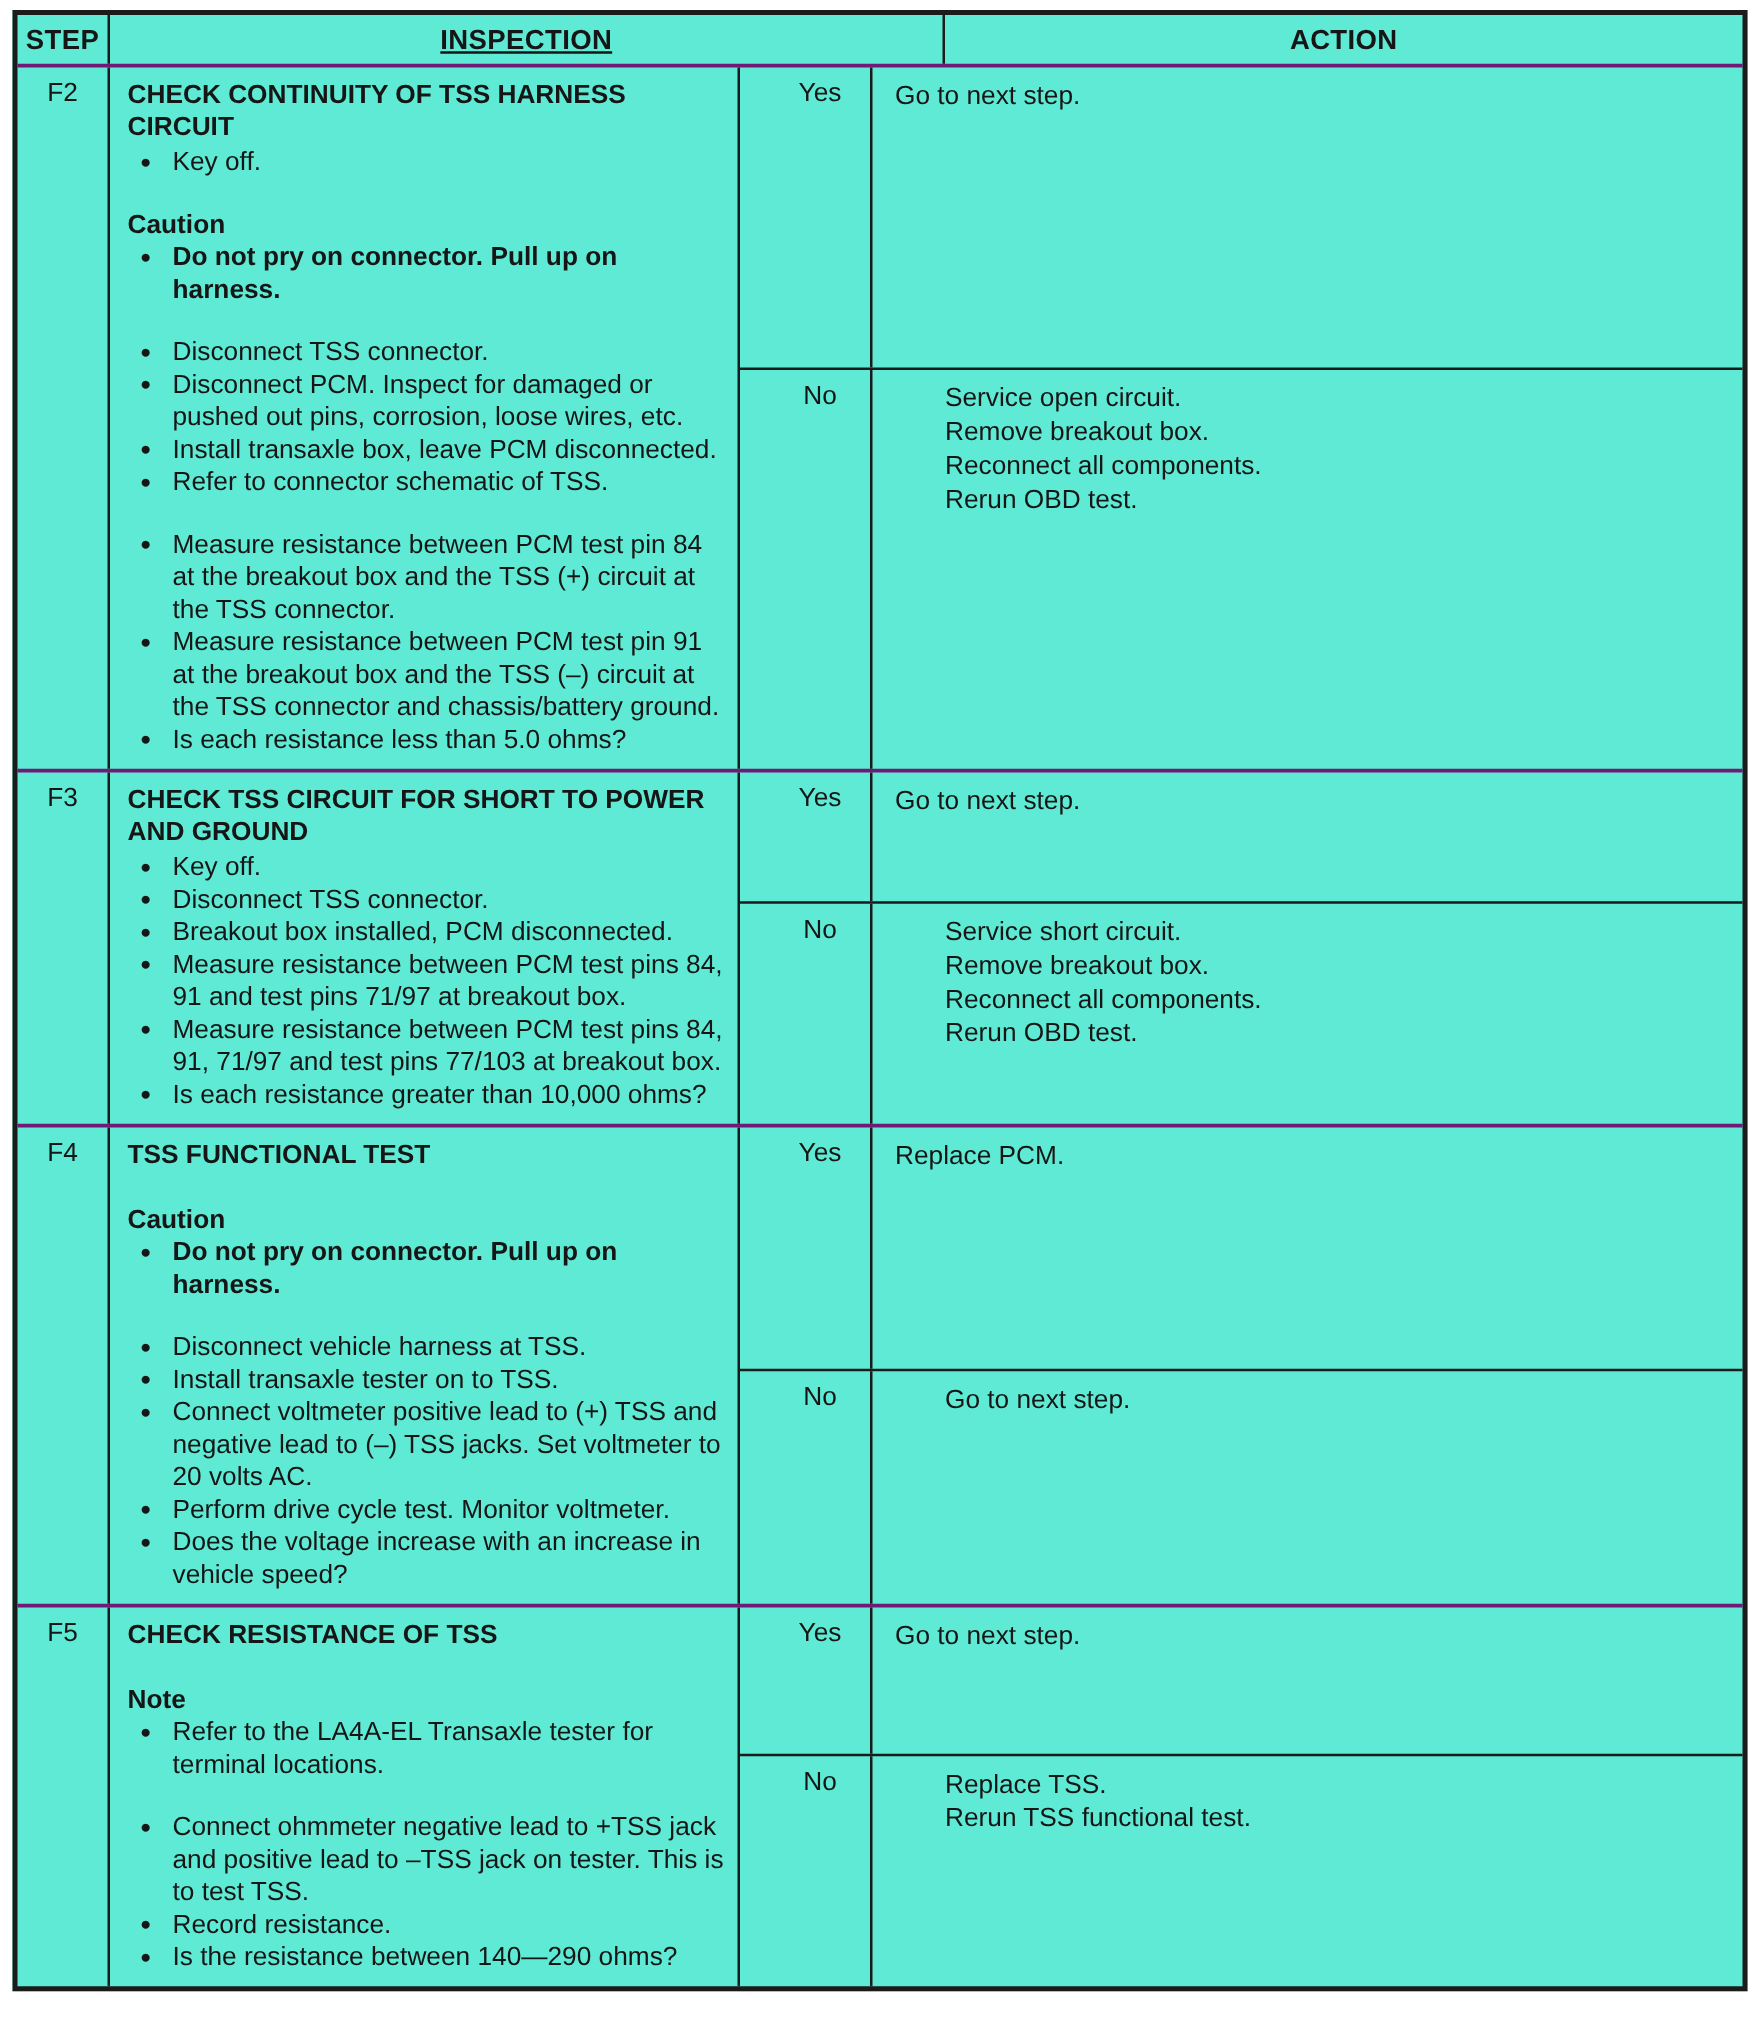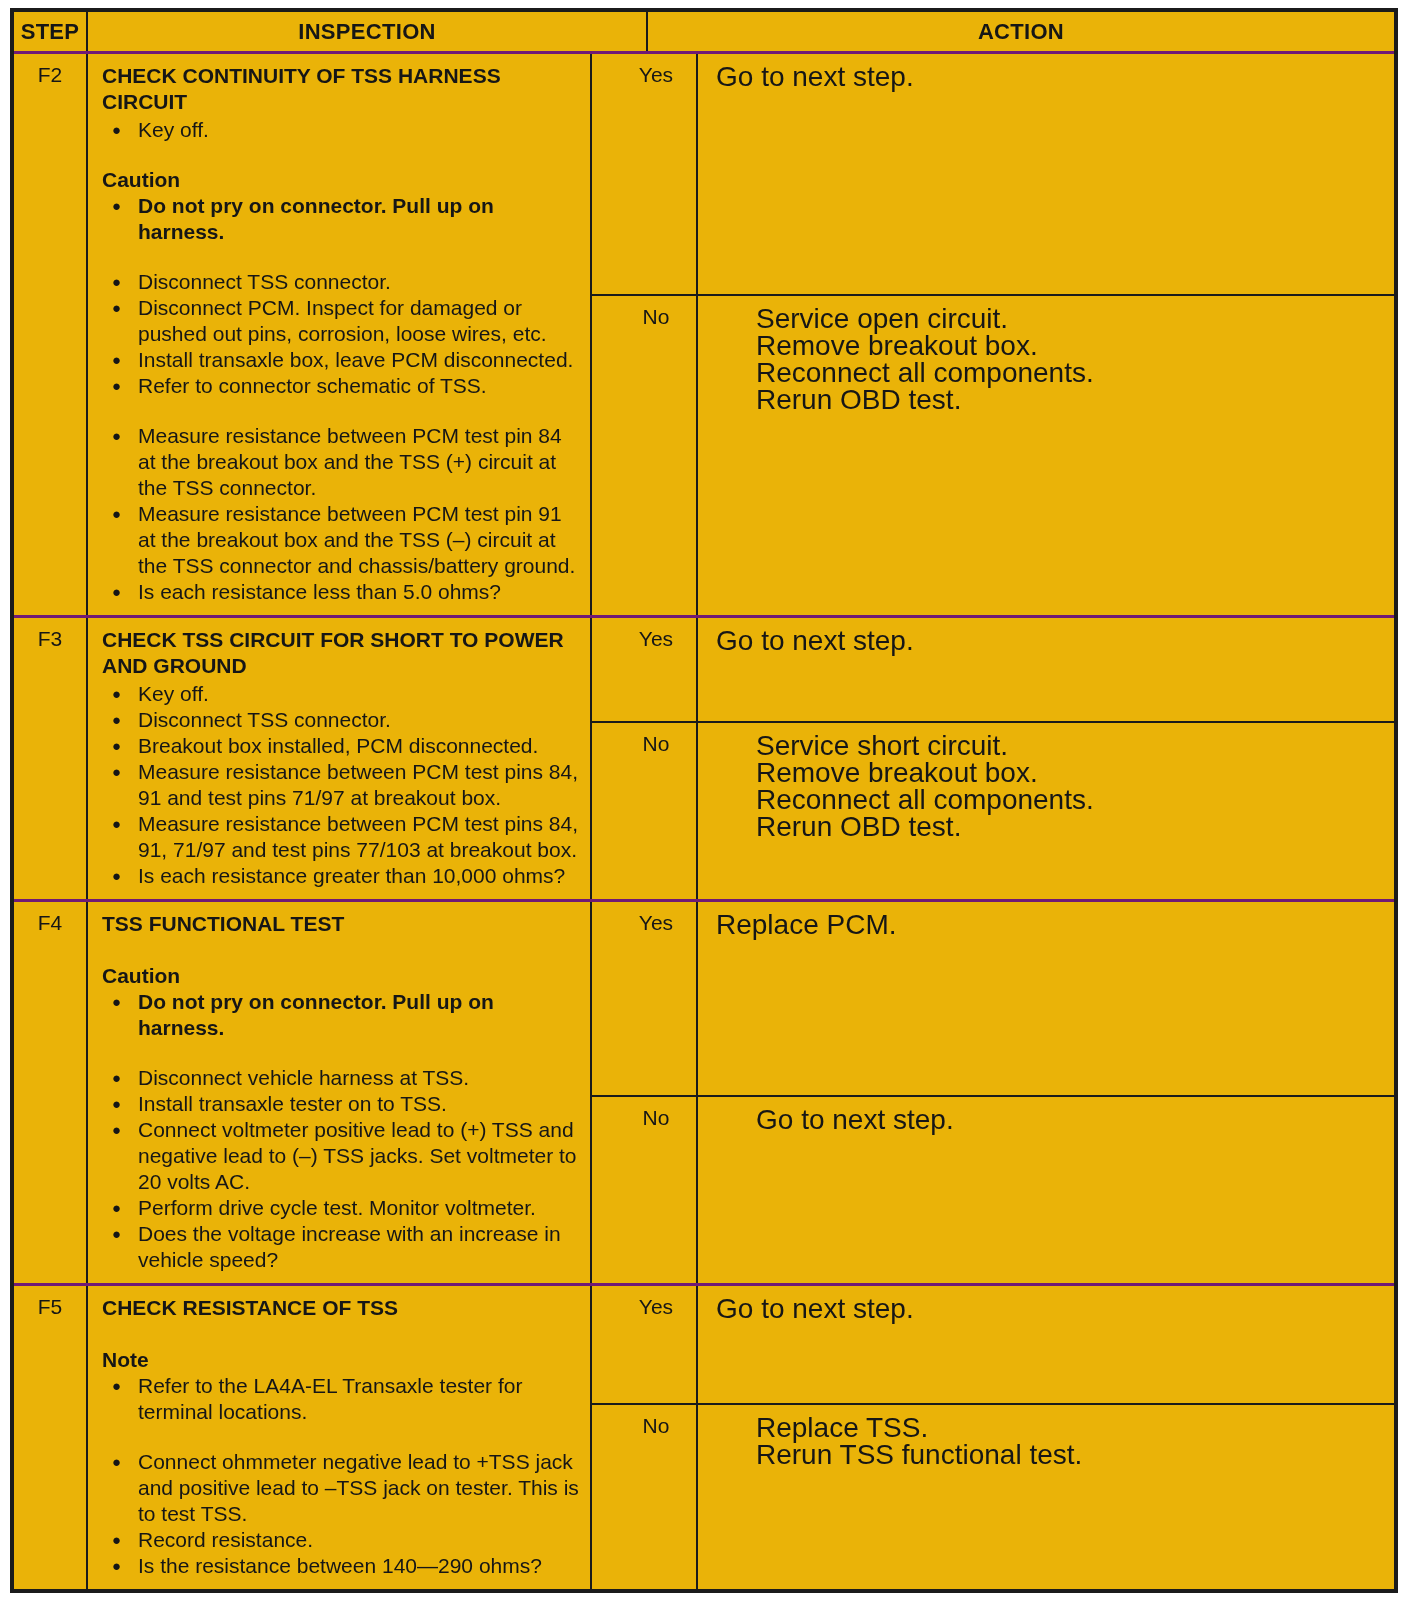--- a/index.html
+++ b/index.html
@@ -12,37 +12,37 @@
   }
   body {
     width: 1408px;
     min-height: 1620px;
   }
   .page {
     padding: 8px 10px 12px 10px;
   }
   .doc {
     border: 4px solid #1b1b1b;
-    background: #eab308;
+    background: #5eead4;
   }
 
   
   .thead {
     display: flex;
     align-items: stretch;
   }
   .th {
     font-weight: bold;
     font-size: 22px;
     text-align: center;
     padding: 7px 4px 6px 4px;
     letter-spacing: 0.3px;
   }
   .col-step  { width: 74px;  border-right: 2px solid #1b1b1b; }
-  .col-insp  { width: 560px; border-right: 2px solid #1b1b1b; }
+  .col-insp  { width: 668px; border-right: 2px solid #1b1b1b; text-decoration: underline; }
   .col-action{ flex: 1; }
 
   
   .row {
     display: flex;
     align-items: stretch;
     border-top: 3px solid #701a75;
   }
   .cell.step {
     width: 74px;
@@ -100,21 +100,21 @@
     width: 82px;
     flex: 0 0 82px;
     border-right: 2px solid #1b1b1b;
     text-align: center;
     padding-top: 9px;
     font-size: 21px;
   }
   .action-text {
     flex: 1;
     padding: 9px 12px 8px 18px;
-    font-size: 28px;
+    font-size: 21px;
     line-height: 27px;
   }
 </style>
 </head>
 <body>
 
 <div class="page">
   <div class="doc">
     <div class="thead">
       <div class="th col-step">STEP</div>

